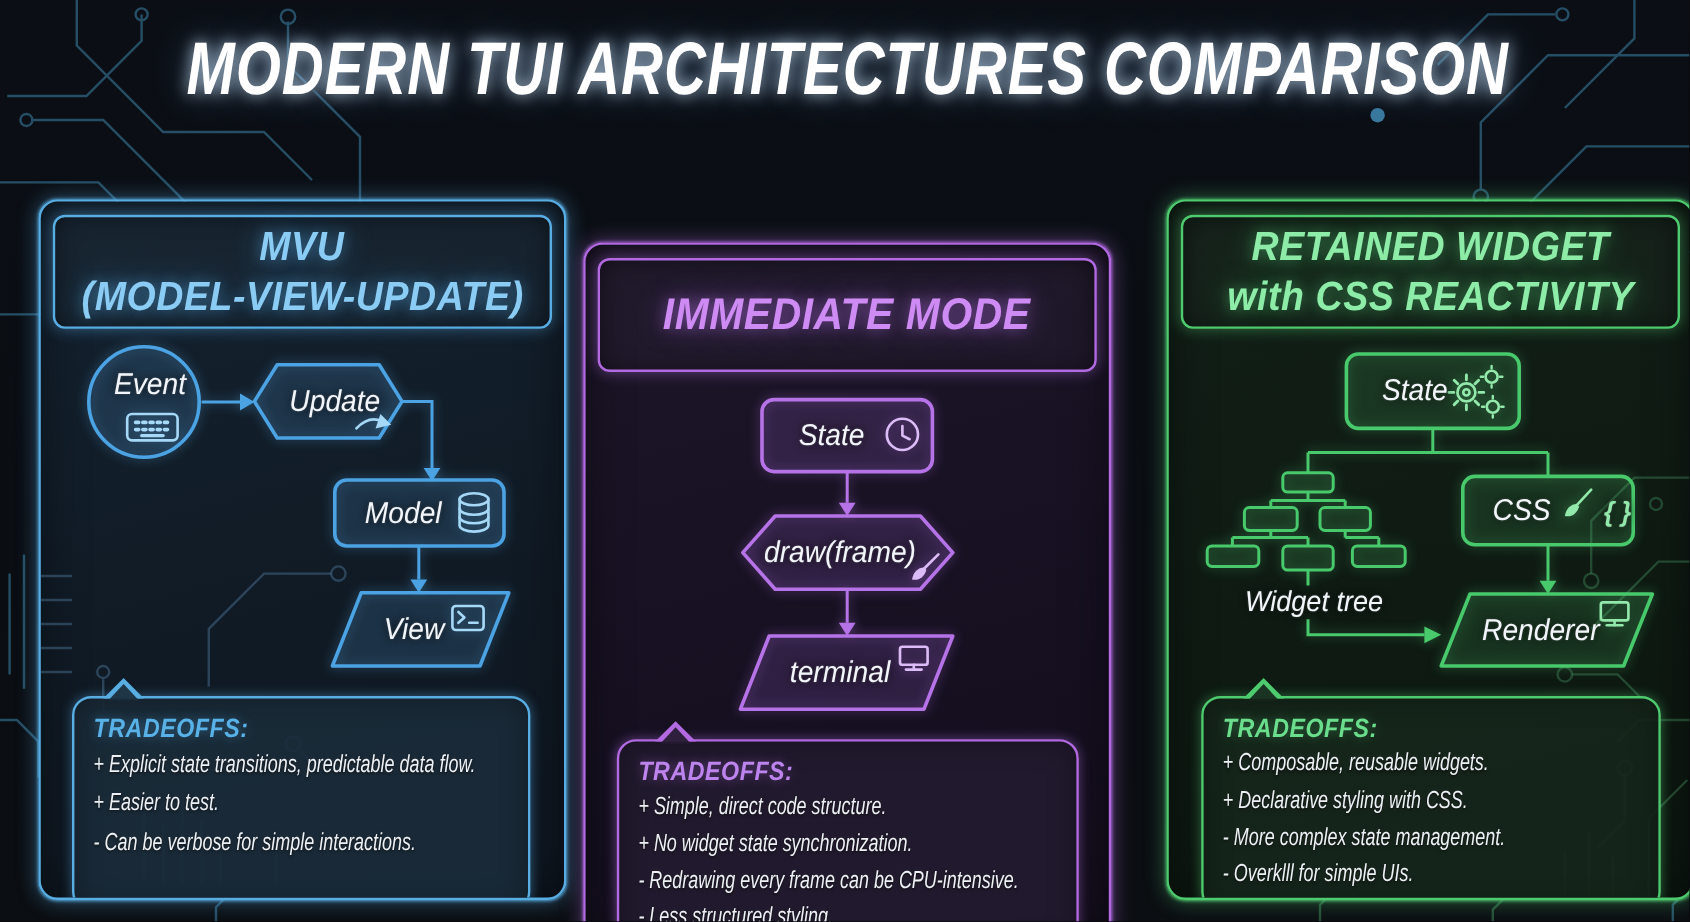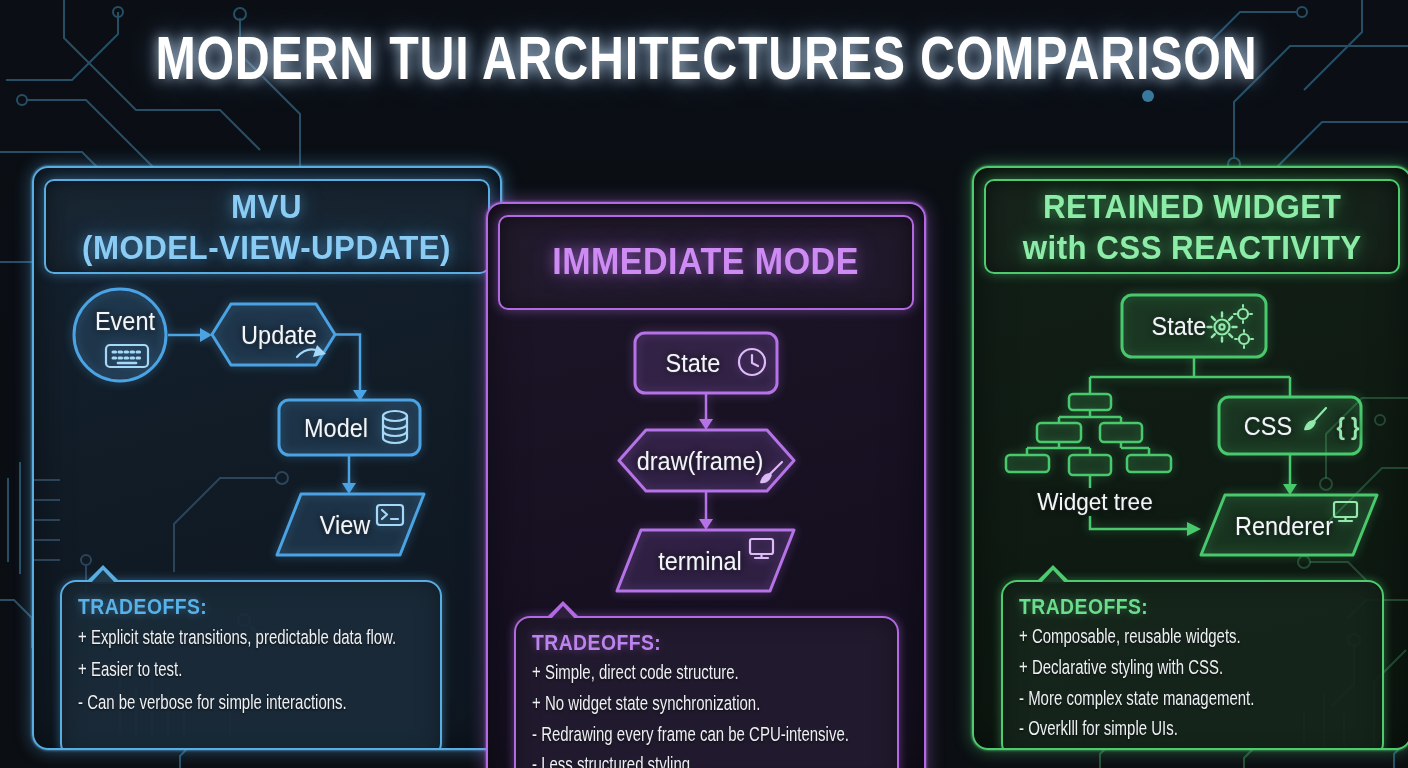--- a/index.html
+++ b/index.html
@@ -1,36 +1,36 @@
 <!DOCTYPE html>
 <html><head>
 <meta charset="utf-8">
 <style>
   html,body{margin:0;padding:0;background:#07090d;}
   .stage{position:relative;width:1408px;height:768px;overflow:hidden;
          background:linear-gradient(180deg,#0b0f15 0%,#0a0d12 55%,#0b0e12 100%);
-         font-family:"Liberation Sans","DejaVu Sans",sans-serif;}
+         font-family:"Liberation Sans","DejaVu Sans",sans-serif;font-style:italic;}
   .bgcirc{position:absolute;inset:0;}
 
   
   .header{position:absolute;left:0;top:22px;width:100%;text-align:center;}
   .hd-title{display:inline-block;white-space:nowrap;color:#fff;font-weight:800;font-size:62px;
             letter-spacing:1px;transform:scaleX(.78);transform-origin:50% 50%;
             text-shadow:0 0 14px rgba(205,232,255,.85),0 0 36px rgba(130,185,255,.40),0 3px 6px rgba(0,0,0,.9);}
   .hd-sub{display:inline-block;white-space:nowrap;color:#f2f6fa;font-weight:500;font-size:31px;
           margin-top:6px;transform:scaleX(.86);transform-origin:50% 50%;
           text-shadow:0 0 10px rgba(190,220,250,.45),0 2px 4px rgba(0,0,0,.9);}
 
   
   .panel{position:absolute;top:166px;width:436px;height:580px;border-radius:16px;
          border:2.5px solid var(--ac);overflow:hidden;
          box-shadow:0 0 18px var(--glowSoft),0 0 3px var(--ac),inset 0 0 40px rgba(0,0,0,.45);}
   .p1{left:32px; --ac:#58aee3;--node:#4ba3e4;--icon:#a6d8f7;--title:#8accf4;--head:#58b2e8;
       --glowSoft:rgba(90,175,235,.45);--nodeFill:rgba(70,125,175,.16);--toBg:rgba(26,43,58,.92);
-      background:linear-gradient(165deg,#142230 0%,#101a24 60%,#0e1620 100%);padding-left:30px;}
+      background:linear-gradient(165deg,#142230 0%,#101a24 60%,#0e1620 100%);}
   .p2{left:486px;--ac:#b269e2;--node:#b673e8;--icon:#dcbcf6;--title:#cf8bf4;--head:#bd84ee;
       --glowSoft:rgba(185,115,235,.45);--nodeFill:rgba(145,95,195,.14);--toBg:rgba(35,26,47,.92);
       background:linear-gradient(165deg,#1d1628 0%,#161021 60%,#130e1c 100%);margin-top:36px;}
   .p3{left:940px;--ac:#4ecb6e;--node:#48c96c;--icon:#93e9ab;--title:#8deca7;--head:#6ade8c;
       --glowSoft:rgba(85,205,120,.45);--nodeFill:rgba(70,180,100,.12);--toBg:rgba(22,38,27,.92);
       background:linear-gradient(165deg,#121f17 0%,#0e1a12 60%,#0c160f 100%);margin-left:32px;}
 
   .pcirc{position:absolute;inset:0;}
 
   .title-box{position:absolute;left:10px;right:10px;top:11px;height:91px;border:2px solid var(--ac);

